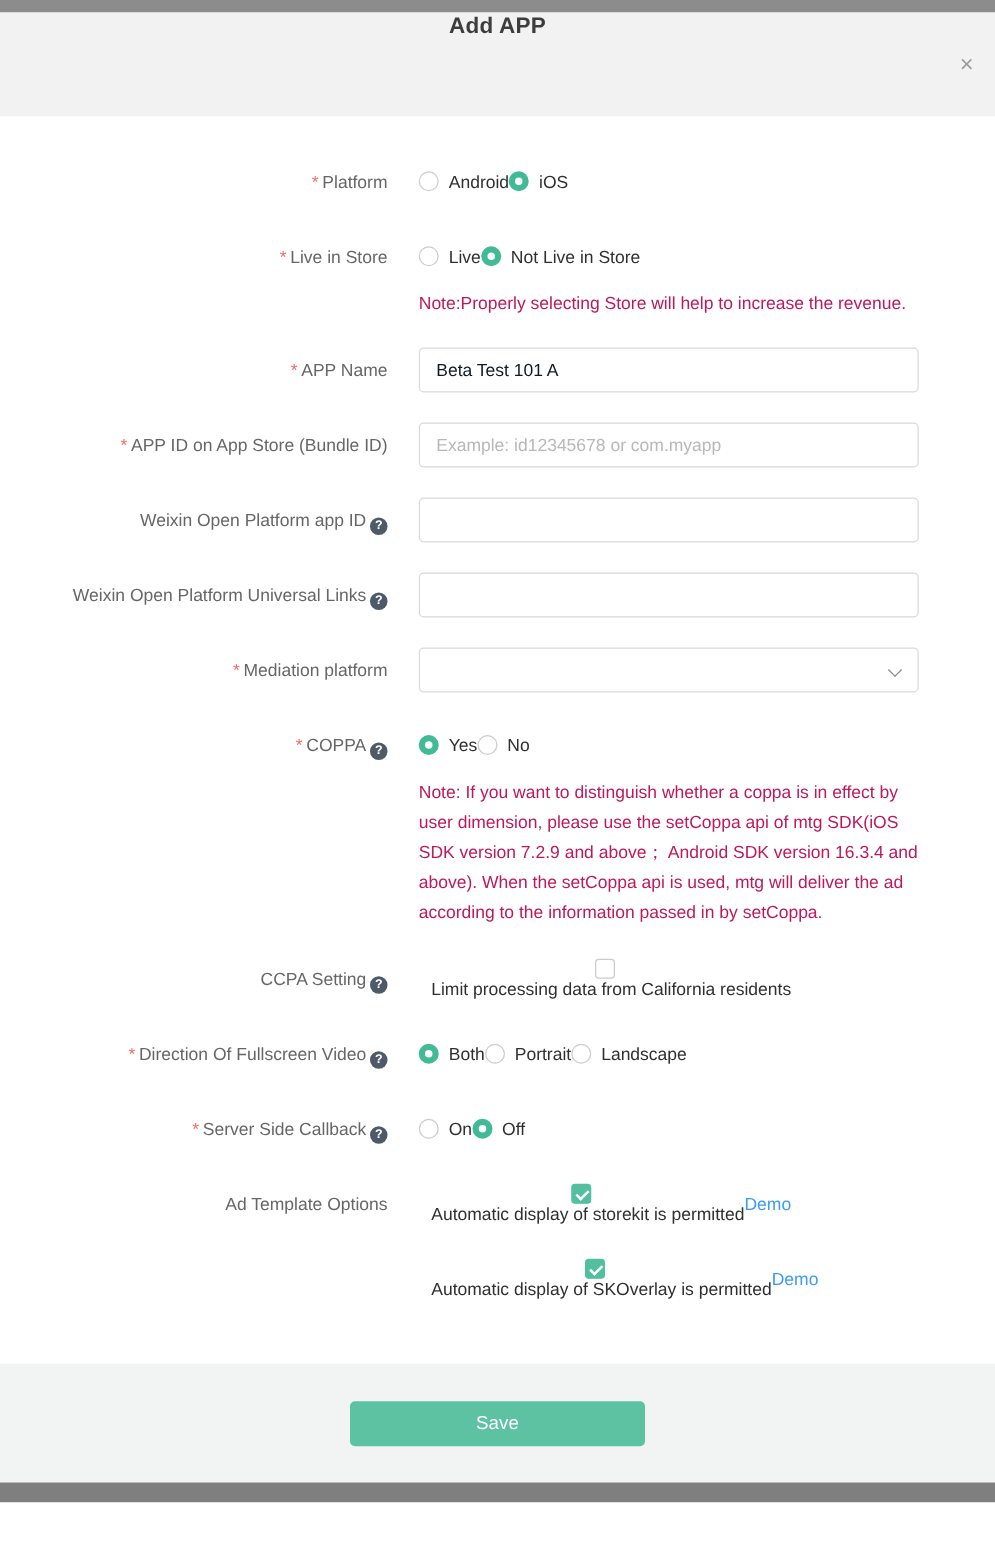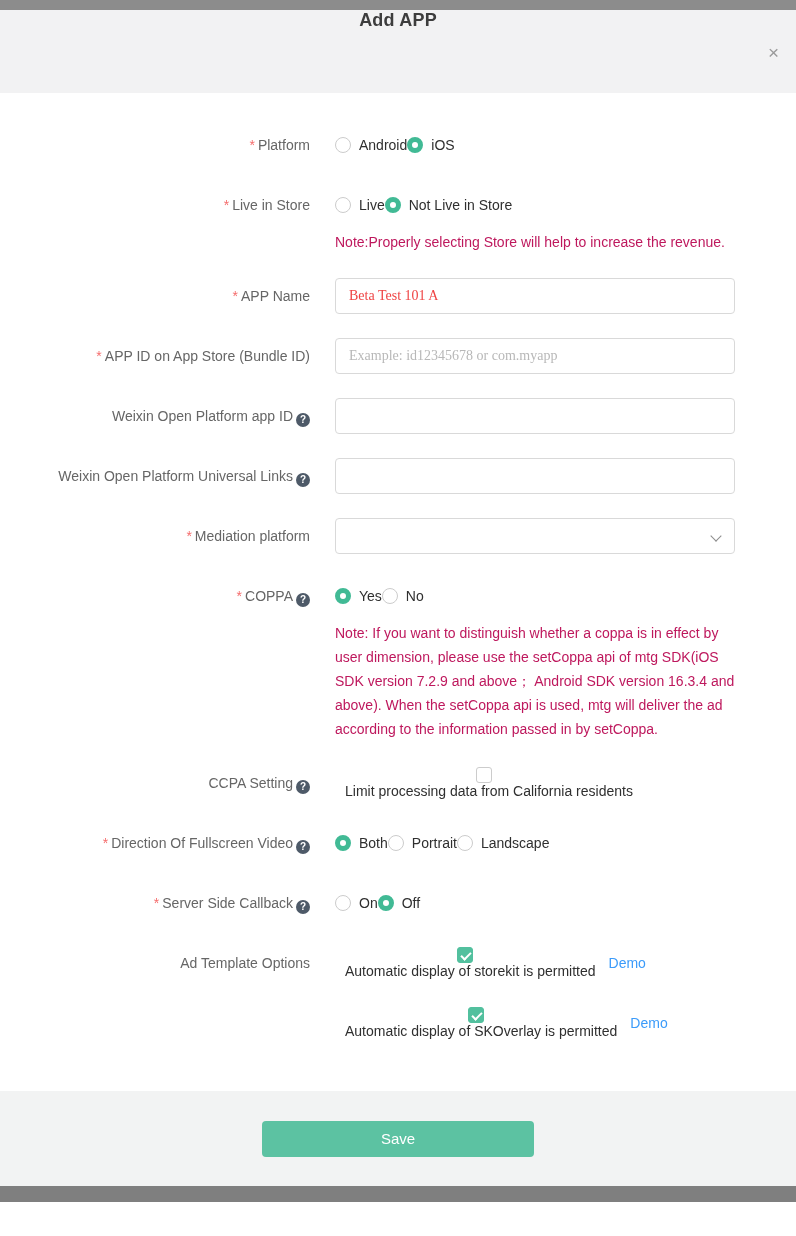--- a/index.html
+++ b/index.html
@@ -93,22 +93,22 @@
   }
   .checkbox-text { margin-left: 10px; color: #2f2f2f; }
 
   
   .text-input, .select-box {
     width: 400px; height: 36px;
     border: 1px solid #d9d9d9;
     border-radius: 4px;
     padding: 0 13px;
     font-size: 14px;
-    font-family: Liberation Serif, serif;
-    color: #ef4444;
+    font-family: Liberation Sans, sans-serif;
+    color: #0f172a;
     background: #fff;
     outline: none;
   }
   .text-input::placeholder { color: #b8b8b8; }
 
   .select-box {
     position: relative;
     display: flex; align-items: center;
     cursor: pointer;
   }
@@ -121,29 +121,29 @@
     transform: rotate(45deg);
   }
 
   .field-note {
     color: #be185d;
     line-height: 24px;
     margin-top: 7px;
     width: 400px;
   }
 
-  .demo-link { color: #3b9bfa; margin-left: 13px; text-decoration: none; cursor: pointer; }
+  .demo-link { color: #3b9bfa; margin-left: 0; text-decoration: none; cursor: pointer; }
 
   .modal-footer {
     height: 95px;
     background: #f2f3f3;
     display: flex; align-items: center; justify-content: center;
   }
   .save-button {
-    width: 272px; height: 36px;
+    width: 236px; height: 36px;
     background: #5cc2a2;
     border: none;
     border-radius: 4px;
     color: #fff;
     font-size: 15px;
     font-family: "Liberation Sans", "DejaVu Sans", sans-serif;
     cursor: pointer;
   }
 </style>
 </head>

